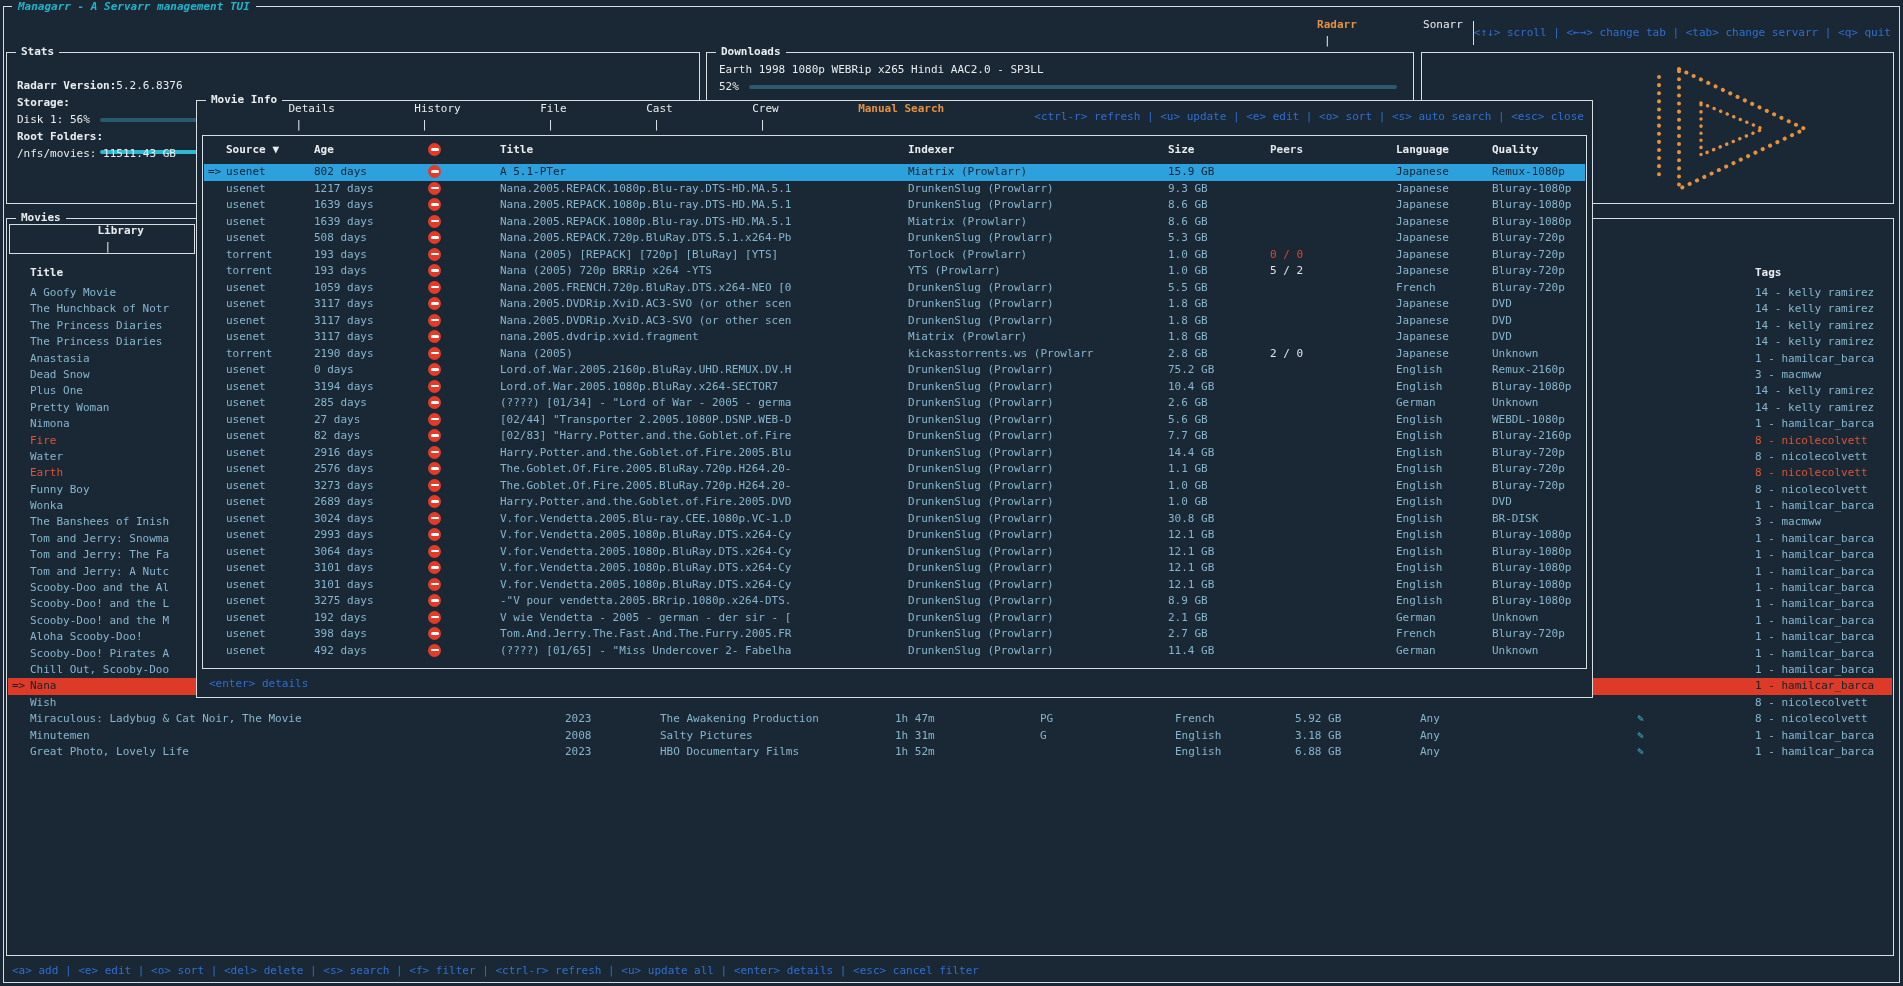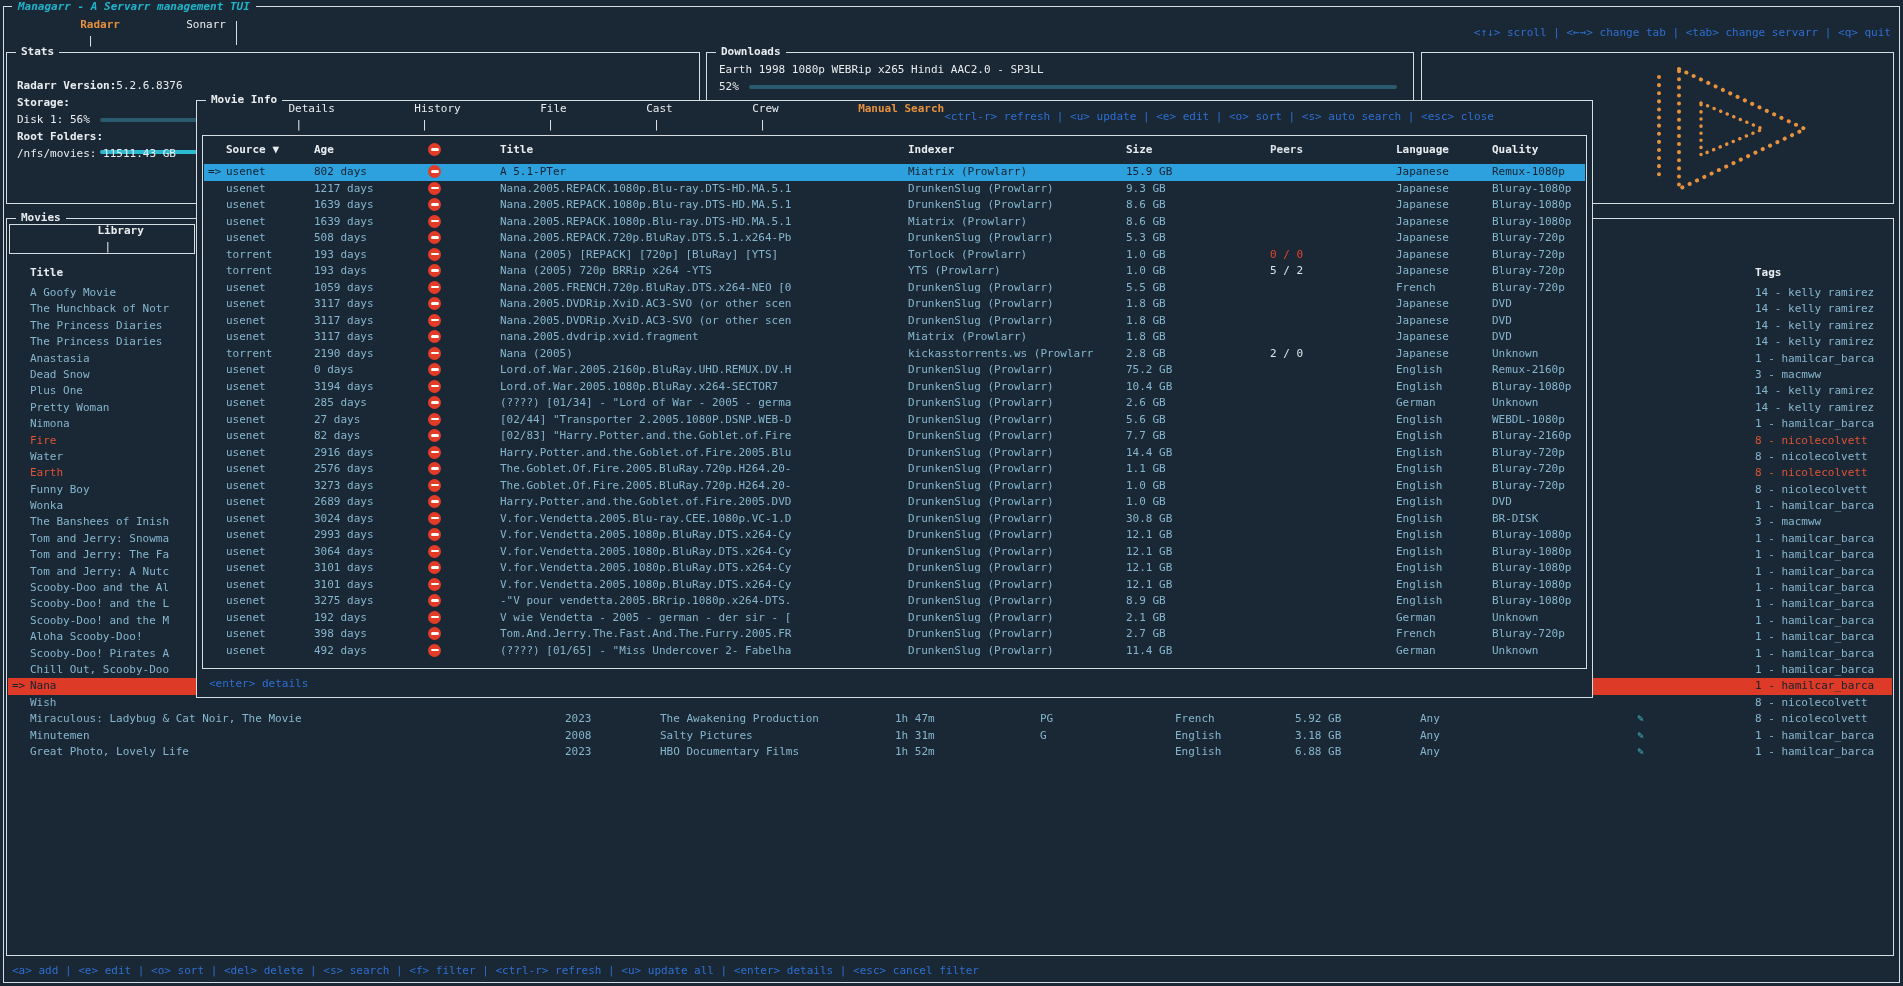--- a/index.html
+++ b/index.html
@@ -6,21 +6,21 @@
 :root{
   --bg:#1a2734; --border:#d6dde3; --fg:#e9edf0;
   --cyan:#1fb4ca; --orange:#e6913e; --blue:#2e6fd2; --row:#85b6cf;
   --red:#dd3b28; --redtext:#de5336; --selblue:#2da1de; --seldark:#14222f;
   --gauge:#2bbad2; --gaugedim:#2a5a6e;
 }
 body{background:var(--bg);font-family:"DejaVu Sans Mono","Liberation Mono",monospace}
 .screen{position:relative;width:1903px;height:986px;background:var(--bg);font-size:11px;line-height:16px;color:var(--fg);overflow:hidden}
 .frame{position:absolute;left:3px;top:6px;right:3px;bottom:3px;border:1px solid var(--border);pointer-events:none}
 .app-title{position:absolute;left:12px;top:-1px;background:var(--bg);padding:0 6px;color:var(--cyan);font-weight:bold;font-style:italic;z-index:2}
-.top-bar{position:absolute;left:10px;right:12px;top:21px;height:24px;display:flex;justify-content:space-between;align-items:center}
+.top-bar{position:absolute;left:10px;right:12px;top:21px;height:24px;display:flex;justify-content:flex-end;align-items:center}
 .servarr-tabs{padding:0 10px 0 4px;border-right:1px solid var(--border);height:24px;display:flex;align-items:center}
 .help{color:var(--blue);white-space:pre}
 .panel{position:absolute;border:1px solid var(--border)}
 .panel-title{position:absolute;top:-9px;left:9px;background:var(--bg);padding:0 5px;font-weight:bold;color:var(--fg)}
 .stats{left:6px;top:52px;width:694px;height:152px;padding:24px 10px}
 .stat-line{height:17px;white-space:pre;display:flex;align-items:center}
 .stat-label{font-weight:bold}
 .stat-value{}
 .stat-value.tight{margin-left:8px}
 .gauge{flex:1;height:4px;border-radius:2px;background:var(--gaugedim);margin:0 4px 0 10px}
@@ -44,32 +44,32 @@
 .c-lang{left:1167px}
 .c-size{left:1287px}
 .c-profile{left:1412px}
 .c-mon{left:1629px;display:none;color:#3fc0d8}
 .c-mon.show{display:block}
 .c-tag{left:1747px;width:139px}
 .lib-row.sel{background:var(--red)}
 .lib-row.sel .cell{color:var(--seldark)}
 .lib-row.redrow .c-title,.lib-row.redrow .c-tag{color:var(--redtext)}
 .modal{left:196px;top:100px;width:1397px;height:598px;background:var(--bg);z-index:20}
-.modal-tabs-row{position:absolute;left:12px;right:8px;top:6px;height:20px;display:flex;align-items:center}
+.modal-tabs-row{position:absolute;left:12px;right:8px;top:6px;height:20px;display:flex;justify-content:space-between;align-items:center}
 .mi-table{position:absolute;left:5px;top:34px;width:1385px;height:534px;border:1px solid var(--border)}
 .mi-header{position:absolute;left:1px;right:1px;top:6px;height:20px}
 .mi-rows{position:absolute;left:1px;right:1px;top:28px}
 .mi-row{position:relative;height:16.5px}
 .m-marker{left:4px}
 .m-source{left:22px}
 .m-age{left:110px}
 .m-reject{left:224px}
 .m-title{left:296px;width:404px}
 .m-indexer{left:704px;width:256px}
-.m-size{left:922px}
+.m-size{left:964px}
 .m-peers{left:1066px;color:#dfe6ea}
 .m-lang{left:1192px}
 .m-quality{left:1288px;width:96px}
 .m-peers.red{color:#e0462c}
 .mi-row.sel{background:var(--selblue)}
 .mi-row.sel .cell{color:var(--seldark)}
 .mi-row.sel .m-peers{color:var(--seldark)}
 .modal-footer{position:absolute;left:12px;bottom:5px}
 .bottom-help{position:absolute;left:12px;top:963px}
 .tabs{display:flex;align-items:center;white-space:pre}

